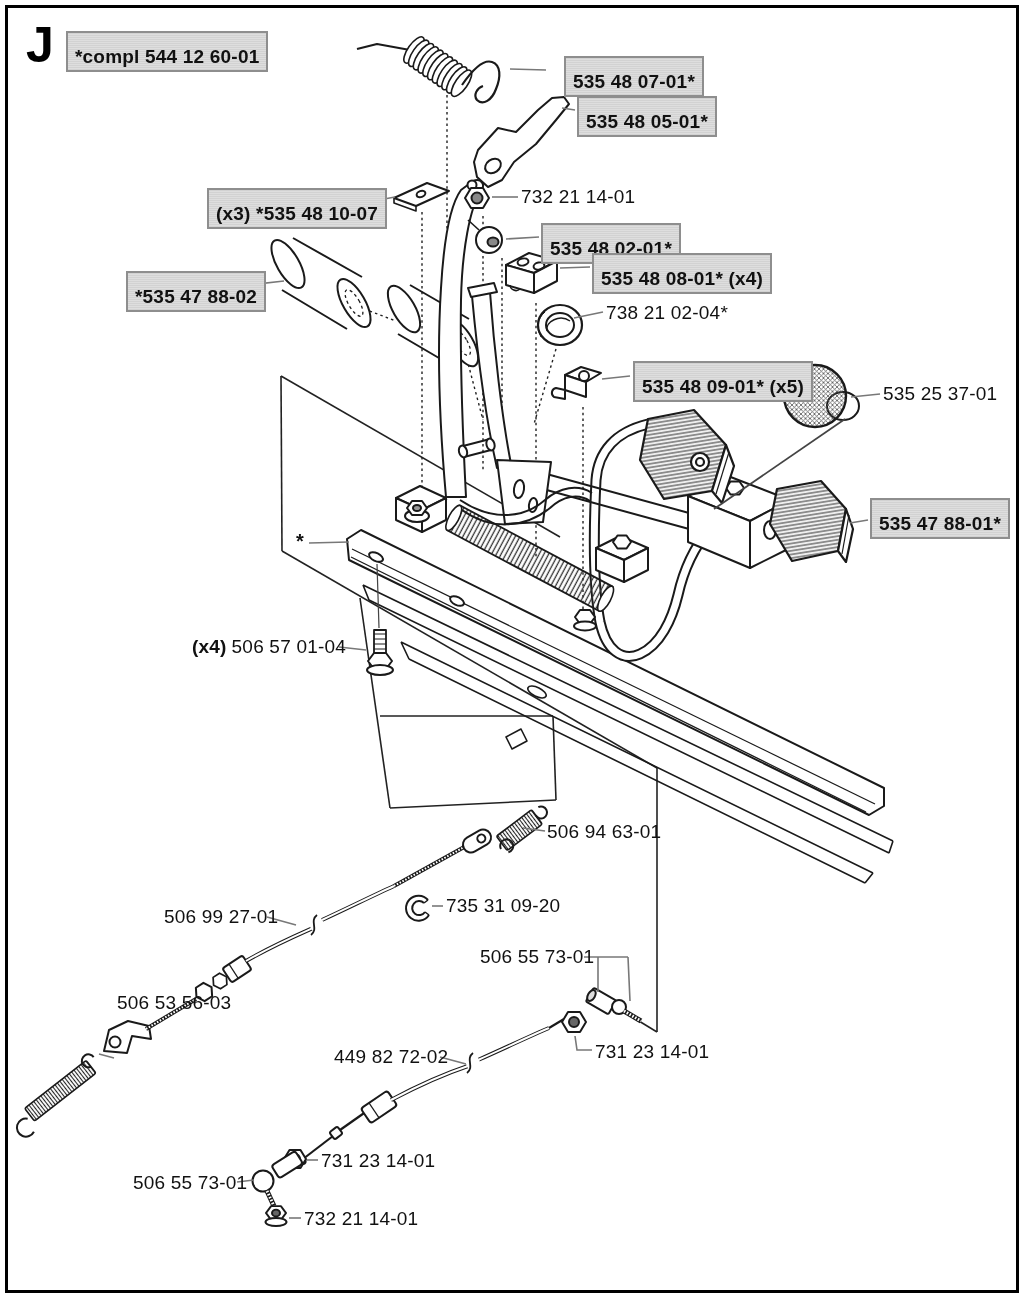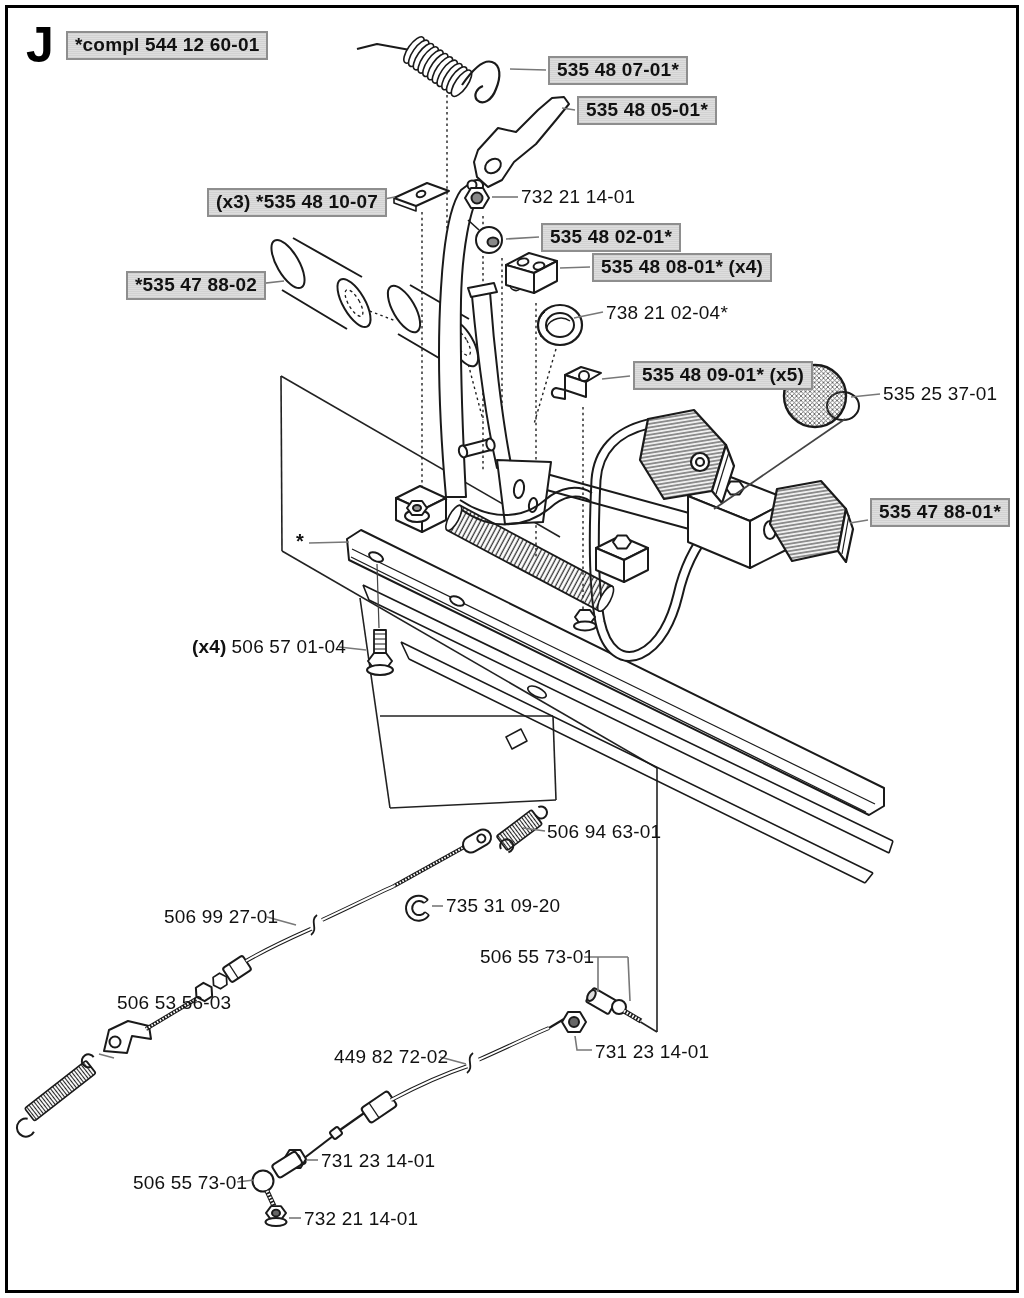--- a/index.html
+++ b/index.html
@@ -4,21 +4,21 @@
 <style>
   html,body{margin:0;padding:0;background:#fff;}
   #page{position:relative;width:1024px;height:1298px;background:#fff;overflow:hidden;
         font-family:"Liberation Sans",sans-serif;}
   #frame{position:absolute;inset:5px;border:3px solid #000;pointer-events:none;}
   #art{position:absolute;left:0;top:0;z-index:1;}
   .lbl{position:absolute;z-index:2;font-size:19px;line-height:22px;color:#111;
        white-space:nowrap;letter-spacing:.2px;}
   .lbl.box{background:#d9d9d9;
        background-image:repeating-linear-gradient(0deg,#d2d2d2 0 1px,#dedede 1px 2px);
-       border:2px solid #8e8e8e;padding:1px 7px 2px;font-weight:bold;}
+       border:2px solid #8e8e8e;padding:13px 7px 2px;font-weight:bold;}
   .lbl .qty{font-weight:bold;margin-right:5px;margin-top:24px;}
   #letterJ{position:absolute;left:26px;top:16px;z-index:2;font-size:50px;font-weight:800;color:#000;}
   .ast{font-weight:bold;font-size:20px;}
 </style>
 </head>
 <body>
 
 <div id="page">
   <div id="frame"></div>
   <div id="letterJ">J</div>
@@ -368,21 +368,21 @@
 
     <g fill="none" stroke="#1a1a1a" stroke-width="1.8">
       <circle cx="317" cy="925" r="7" fill="#fff" stroke="none"></circle>
       <path d="M311,935 C319,929 309,921 317,915"></path>
       <circle cx="473" cy="1063" r="7" fill="#fff" stroke="none"></circle>
       <path d="M467,1073 C475,1067 465,1059 473,1053"></path>
     </g>
   </svg>
 
   <div class="lbl box" style="left:66px;top:31px">*compl 544 12 60-01</div>
-  <div class="lbl box" style="left:548px;top:56px">535 48 07-01*</div>
+  <div class="lbl box" style="left:564px;top:56px">535 48 07-01*</div>
   <div class="lbl box" style="left:577px;top:96px">535 48 05-01*</div>
   <div class="lbl box" style="left:207px;top:188px">(x3) *535 48 10-07</div>
   <div class="lbl" style="left:521px;top:186px">732 21 14-01</div>
   <div class="lbl box" style="left:541px;top:223px">535 48 02-01*</div>
   <div class="lbl box" style="left:592px;top:253px">535 48 08-01* (x4)</div>
   <div class="lbl" style="left:606px;top:302px">738 21 02-04*</div>
   <div class="lbl box" style="left:633px;top:361px">535 48 09-01* (x5)</div>
   <div class="lbl" style="left:883px;top:383px">535 25 37-01</div>
   <div class="lbl box" style="left:126px;top:271px">*535 47 88-02</div>
   <div class="lbl box" style="left:870px;top:498px">535 47 88-01*</div>

